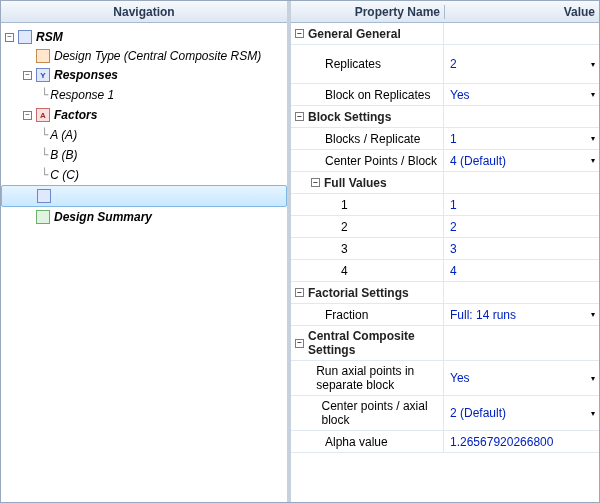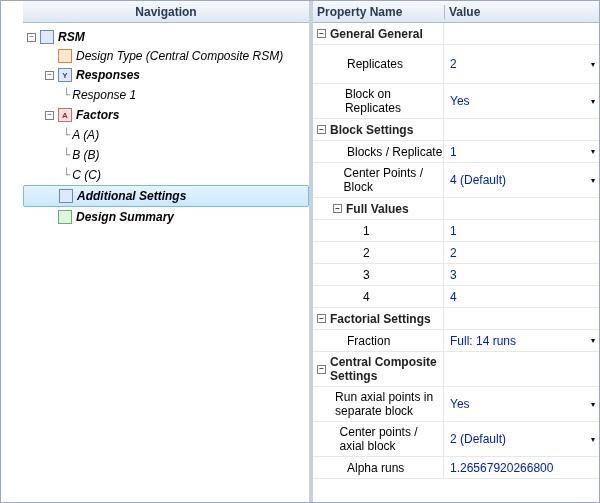--- a/index.html
+++ b/index.html
@@ -15,21 +15,20 @@
     width: 600px;
     height: 503px;
     border: 1px solid #99a8bd;
   }
   .nav-panel {
     width: 290px;
     border-right: 4px solid #c7d1de;
     display: flex;
     flex-direction: column;
     background: #fff;
-    margin-left: 22px;
   }
   .prop-panel {
     flex: 1;
     display: flex;
     flex-direction: column;
     background: #fff;
   }
   .panel-header {
     background: linear-gradient(to bottom, #f6f9fd, #dde7f2);
     border-bottom: 1px solid #a9b9cf;
@@ -40,21 +39,21 @@
     color: #2a3a55;
   }
   .nav-panel .panel-header {
     justify-content: center;
   }
   .prop-panel .panel-header {
     display: grid;
     grid-template-columns: 1fr 155px;
   }
   .prop-panel .panel-header .col {
-    text-align: left;
+    text-align: right;
     padding: 0 4px;
   }
   .prop-panel .panel-header .col + .col {
     border-left: 1px solid #a9b9cf;
   }
   .tree {
     padding: 4px 0;
     overflow: auto;
     flex: 1;
   }
@@ -208,21 +207,20 @@
         </div>
         <div class="tree-row">
           <span class="indent" style="width: 40px;"></span>
           <span class="elbow">└</span>
           <span class="tree-label">C (C)</span>
         </div>
         <div class="tree-row selected">
           <span class="indent" style="width: 22px;"></span>
           <span class="toggle blank"></span>
           <span class="node-icon icon-blue"></span>
-          <span class="tree-label" style="font-weight: bold;">Additional Settings</span>
         </div>
         <div class="tree-row">
           <span class="indent" style="width: 22px;"></span>
           <span class="toggle blank"></span>
           <span class="node-icon icon-green"></span>
           <span class="tree-label" style="font-weight: bold;">Design Summary</span>
         </div>
       </div>
   </div>
 
@@ -386,21 +384,21 @@
           </div>
           <div class="prop-value">
             <span>2 (Default)</span>
             <span class="chevron">▾</span>
           </div>
         </div>
         <div class="prop-row">
           <div class="prop-name">
             <span class="indent" style="width: 16px;"></span>
             <span class="indent" style="width: 14px;"></span>
-            <span style="line-height: 14px; padding: 3px 0px;">Alpha runs</span>
+            <span style="line-height: 14px; padding: 3px 0px;">Alpha value</span>
           </div>
           <div class="prop-value">
             <span>1.26567920266800</span>
           </div>
         </div>
       </div>
   </div>
 </div>
 
 </body></html>

